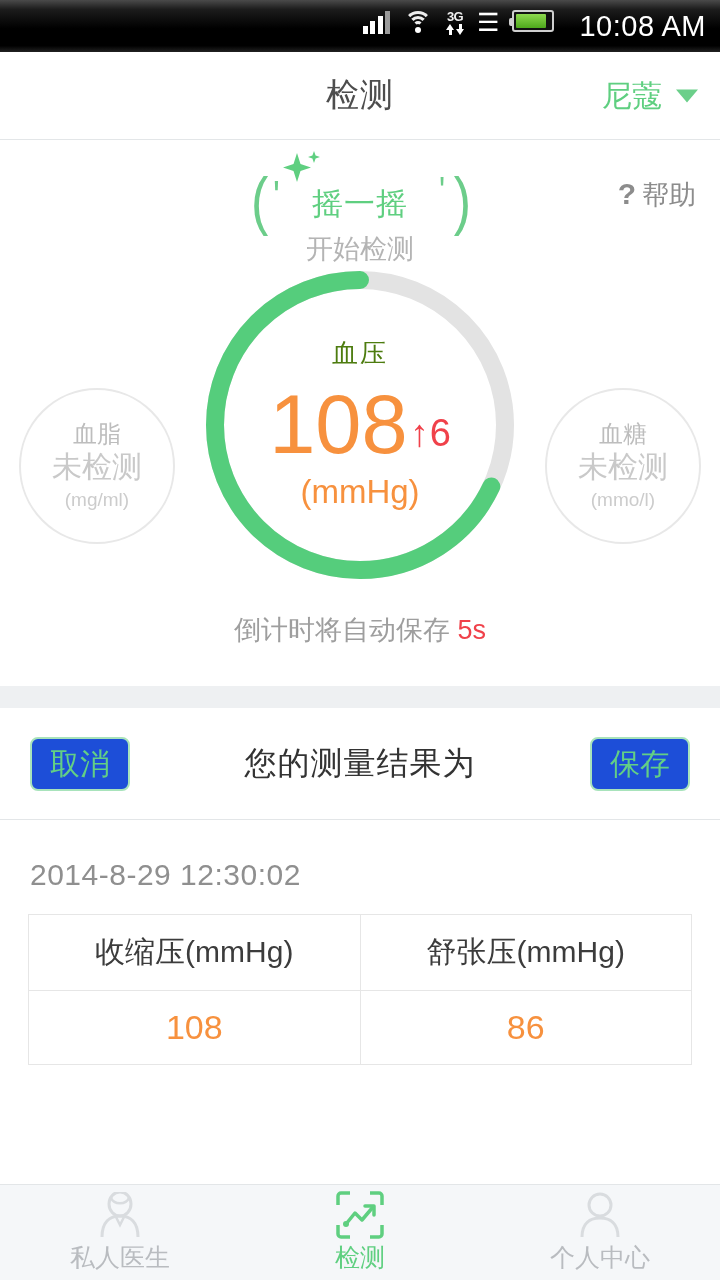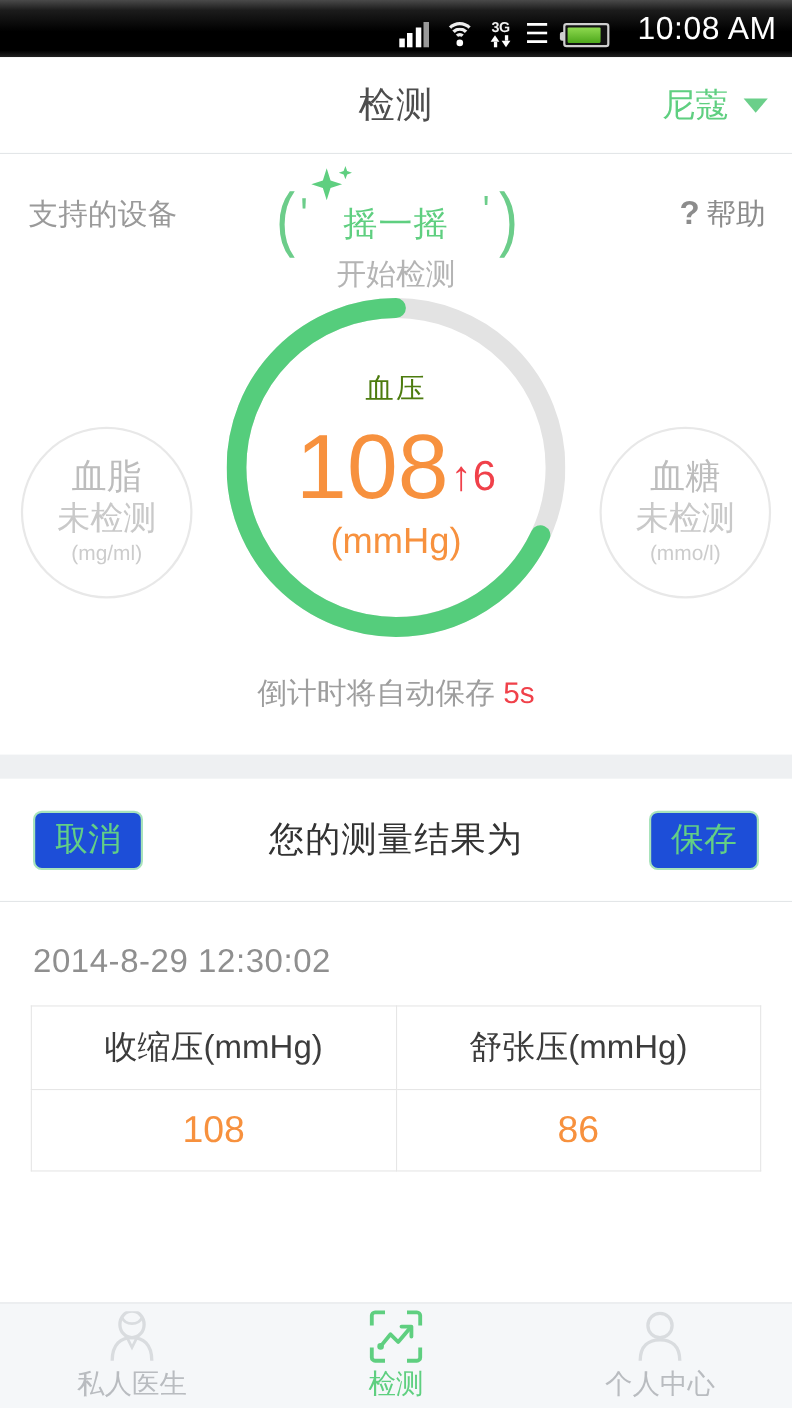--- a/index.html
+++ b/index.html
@@ -11,21 +11,21 @@
     overflow:hidden;
   }
 
   
   .statusbar{
     position:absolute; left:0; top:0; width:720px; height:52px;
     background:linear-gradient(to bottom,#4a4a4a 0%,#1c1c1c 18%,#000 55%,#000 88%,#222 100%);
     display:flex; align-items:center; justify-content:flex-end;
     padding-right:14px;
   }
-  .sb-icons{ display:flex; align-items:flex-end; gap:13px; }
+  .sb-icons{ display:flex; align-items:flex-start; gap:13px; }
   .sig{ display:flex; align-items:flex-end; gap:2.5px; height:24px; }
   .sig i{ display:block; width:5px; background:#fff; }
   .sig i:nth-child(1){height:8px;}
   .sig i:nth-child(2){height:13px;}
   .sig i:nth-child(3){height:18px;}
   .sig i:nth-child(4){height:23px;background:#9a9a9a;}
   .wifi{ width:30px;height:24px;position:relative; }
   .wifi span{
     position:absolute; left:50%; transform:translateX(-50%);
     border:3px solid #eee; border-bottom-color:transparent;
@@ -89,21 +89,21 @@
 
   
   .gauge-area{ position:absolute; left:0; top:255px; width:720px; height:340px;}
   .side-circle{
     position:absolute; width:156px; height:156px; border-radius:50%;
     border:2px solid #e8e8e8; display:flex; flex-direction:column;
     align-items:center; justify-content:center; color:#c4c4c4;
   }
   .side-circle.left{ left:19px; top:133px; }
   .side-circle.right{ right:19px; top:133px; }
-  .side-circle .sc-name{ font-size:32px; color:#bdbdbd; line-height:1.15;}
+  .side-circle .sc-name{ font-size:24px; color:#bdbdbd; line-height:1.15;}
   .side-circle .sc-val{ font-size:30px; color:#c9c9c9; line-height:1.35;}
   .side-circle .sc-unit{ font-size:19px; color:#cccccc; line-height:1.3;}
 
   .gauge{ position:absolute; left:206px; top:16px; width:308px; height:308px; }
   .gauge svg{ display:block; }
   .gauge-center{
     position:absolute; left:0; top:0; width:308px; height:308px;
     display:flex; flex-direction:column; align-items:center; justify-content:center;
   }
   .g-title{ font-size:26px; color:#4d7c0f; letter-spacing:2px; line-height:1.1; margin-bottom:18px;}
@@ -203,21 +203,20 @@
 
 <div class="navbar">
   <div class="nav-title">检测</div>
   <div class="nav-user">
     <span class="name">尼蔻</span>
     <span class="caret"></span>
   </div>
 </div>
 
 <div class="toprow">
-  <div class="supported">支持的设备</div>
 
   <div class="shake">
     <div class="shake-inner">
       <span class="paren l1">(</span>
       <span class="paren l2">'</span>
       <span class="paren r1">)</span>
       <span class="paren r2">'</span>
       <span class="sparkle">
         <svg width="46" height="40" viewBox="0 0 46 40">
           <path d="M16 2 L19.5 13 L30 16.5 L19.5 20 L16 31 L12.5 20 L2 16.5 L12.5 13 Z" fill="#5fcf80"></path>

